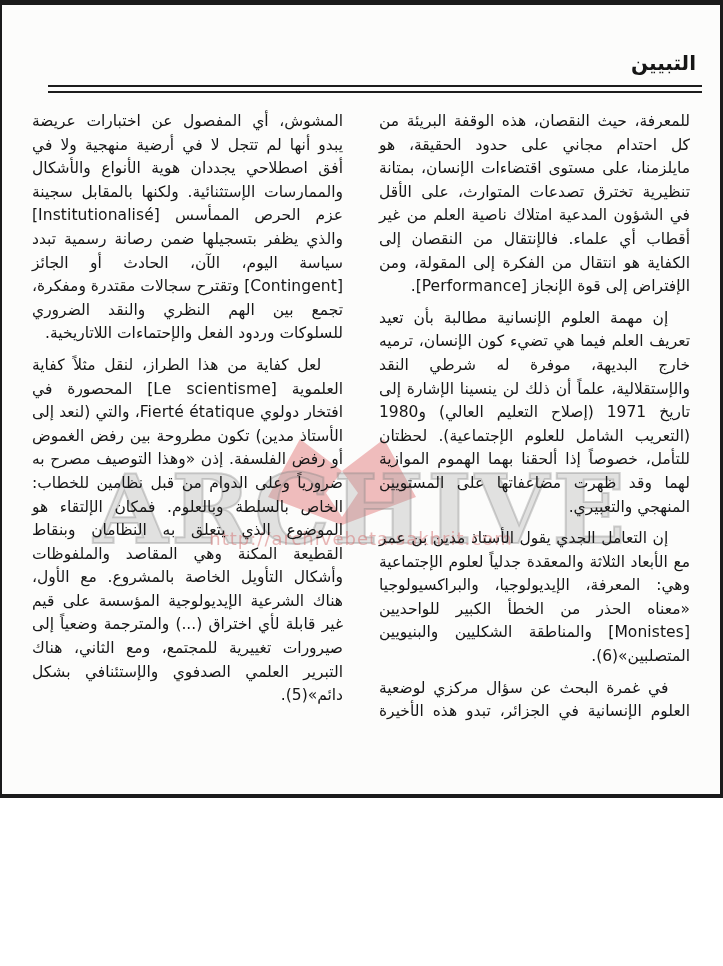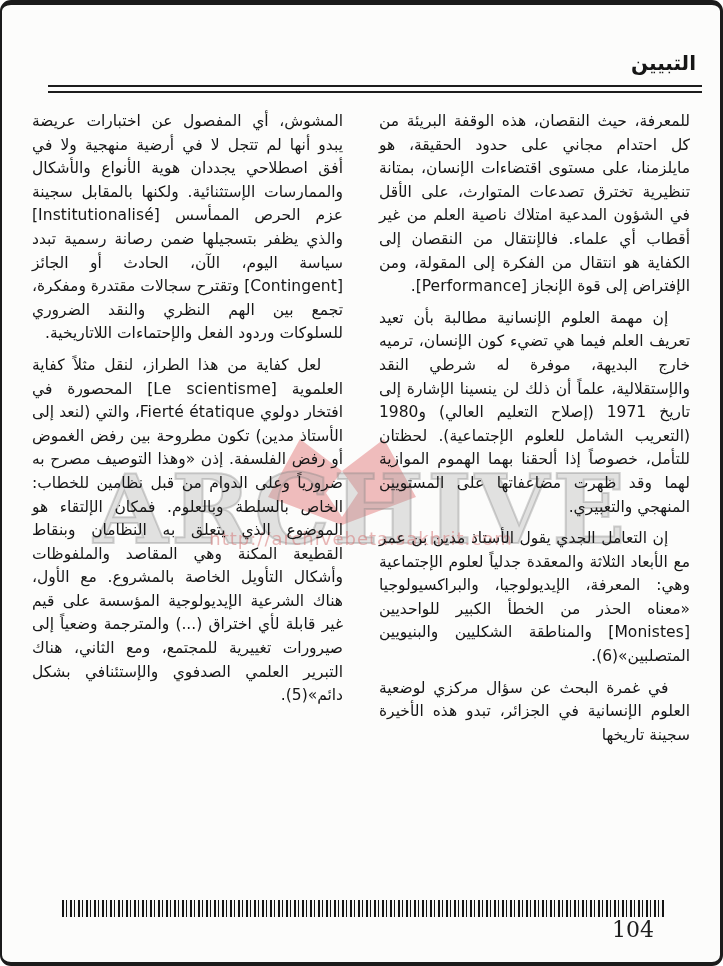--- a/index.html
+++ b/index.html
@@ -1,23 +1,23 @@
 <!DOCTYPE html>
 <html lang="ar"><head>
 <meta charset="utf-8">
 <style>
   html,body{margin:0;padding:0;background:#ffffff;}
   .page{
     position:relative;
-    width:723px;height:966px;
+    width:723px;height:798px;
     box-sizing:border-box;
     background:#fcfcfb;
     border-style:solid;border-color:#1b1b1b;
     border-width:5px 3px 4px 2px;
-    border-radius:11px;
+    border-radius:0;
     overflow:hidden;
     font-family:"DejaVu Sans",sans-serif;
     color:#161616;
   }
   .header-title{
     position:absolute;top:46px;right:24px;
     font-size:20px;font-weight:bold;
     direction:rtl;
   }
   .header-rule{

